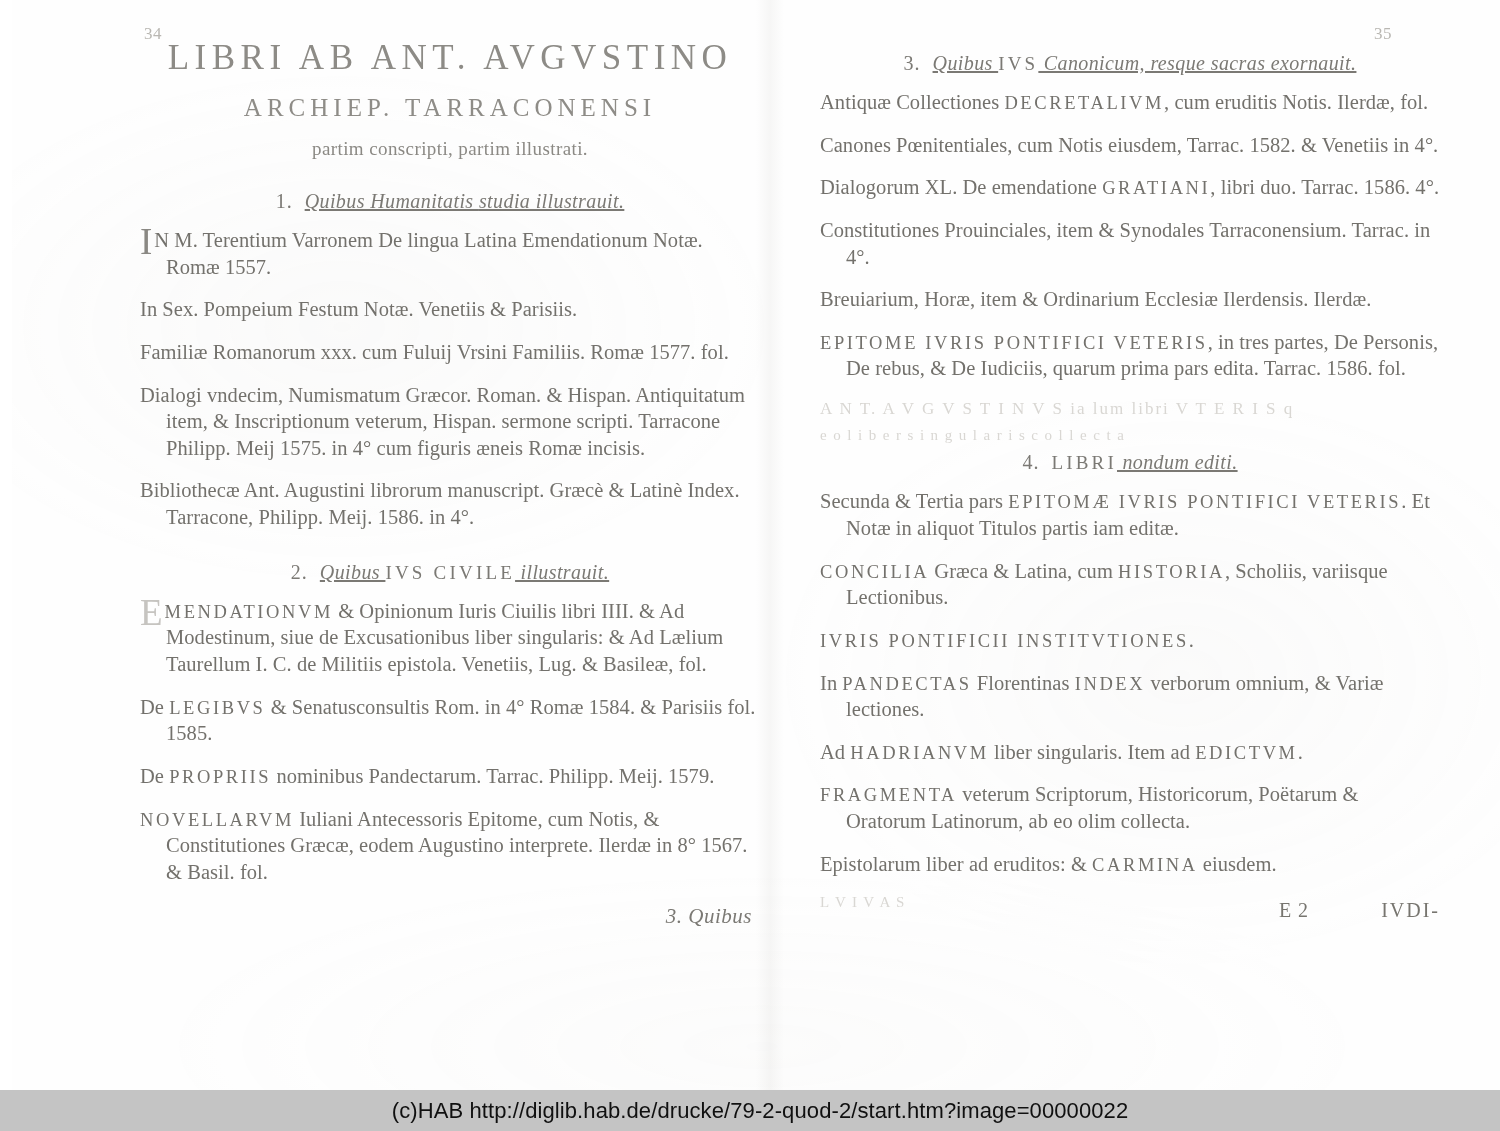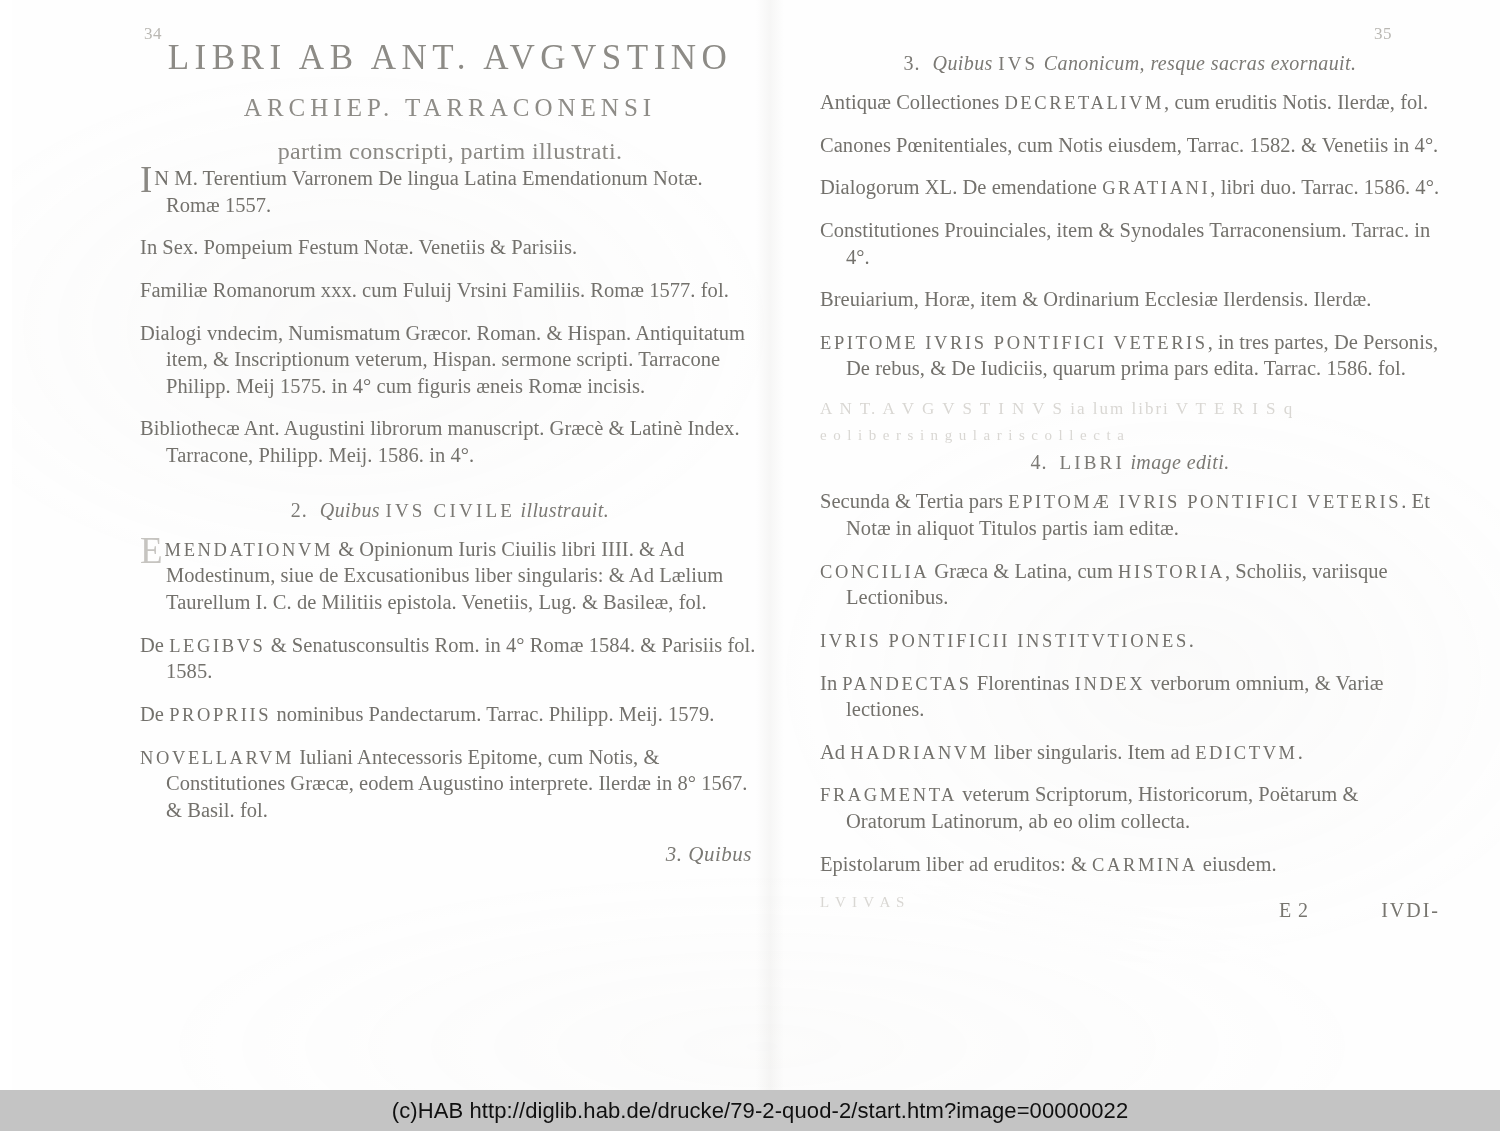--- a/index.html
+++ b/index.html
@@ -77,36 +77,36 @@
   .head-line-2 {
     text-align: center;
     font-size: 25px;
     letter-spacing: 5px;
     color: #8e8c87;
     margin: 16px 0 0 0;
     font-weight: normal;
   }
   .head-sub {
     text-align: center;
-    font-size: 24px;
+    font-size: 19px;
     color: #8b8984;
     margin: 16px 0 0 0;
     letter-spacing: .4px;
   }
 
   
   .sec-head {
     text-align: center;
     font-size: 20px;
     margin: 30px 0 14px 0;
     color: #7b7974;
     letter-spacing: .3px;
   }
   .sec-head .num { font-style: normal; letter-spacing: 1px; margin-right: 12px; }
-  .sec-head .ital { font-style: italic; letter-spacing: .4px; }
+  .sec-head .ital { font-style: italic; letter-spacing: .4px; text-decoration: underline; }
   .sec-head .smallcap { letter-spacing: 3.2px; font-size: 19px; }
 
   
   .entry {
     font-size: 20.5px;
     line-height: 1.30;
     margin: 0 0 16px 0;
     padding-left: 26px;
     text-indent: -26px;
     color: #73716c;
@@ -188,20 +188,23 @@
 
   <div class="folio" id="folio-left">34</div>
   <div class="folio" id="folio-right">35</div>
 
   <div class="page-col" id="page-left">
 
     <h1 class="head-line-1">LIBRI AB ANT. AVGVSTINO</h1>
     <h2 class="head-line-2">ARCHIEP. TARRACONENSI</h2>
     <p class="head-sub">partim conscripti, partim illustrati.</p>
 
+    <p class="sec-head">
+      <span class="num">1.</span><span class="ital">Quibus Humanitatis </span><span class="ital">studia illustrauit.</span>
+    </p>
 
     <p class="entry">
       <span class="dropcap">I</span><span>N M. Terentium Varronem De lingua Latina Emendationum Notæ.  Romæ 1557.</span>
     </p>
 
     <p class="entry">
       <span>In Sex. Pompeium Festum Notæ.   Venetiis &amp; Parisiis.</span>
     </p>
 
     <p class="entry">
@@ -266,21 +269,21 @@
     </p>
 
     <p class="entry">
       <span class="sc">EPITOME IVRIS PONTIFICI VETERIS</span><span>, in tres partes, De Personis, De rebus, &amp; De Iudiciis, quarum prima pars edita. Tarrac. 1586. fol.</span>
     </p>
 
     <p class="ghost">A N T. A V G V S T I N V S   ia lum   libri   V T E R I S   q</p>
     <p class="ghost sm">e o  l i b e r   s i n g u l a r i s   c o l l e c t a</p>
 
     <p class="sec-head" style="margin-top:6px;">
-      <span class="num">4.</span><span class="smallcap">LIBRI</span><span class="ital"> image editi.</span>
+      <span class="num">4.</span><span class="smallcap">LIBRI</span><span class="ital"> nondum editi.</span>
     </p>
 
     <p class="entry">
       <span>Secunda &amp; Tertia pars </span><span class="sc">EPITOMÆ IVRIS PONTIFICI VETERIS</span><span>.   Et Notæ in aliquot Titulos partis iam editæ.</span>
     </p>
 
     <p class="entry">
       <span class="sc">CONCILIA</span><span> Græca &amp; Latina, cum </span><span class="sc">HISTORIA</span><span>, Scholiis, variisque Lectionibus.</span>
     </p>
 

